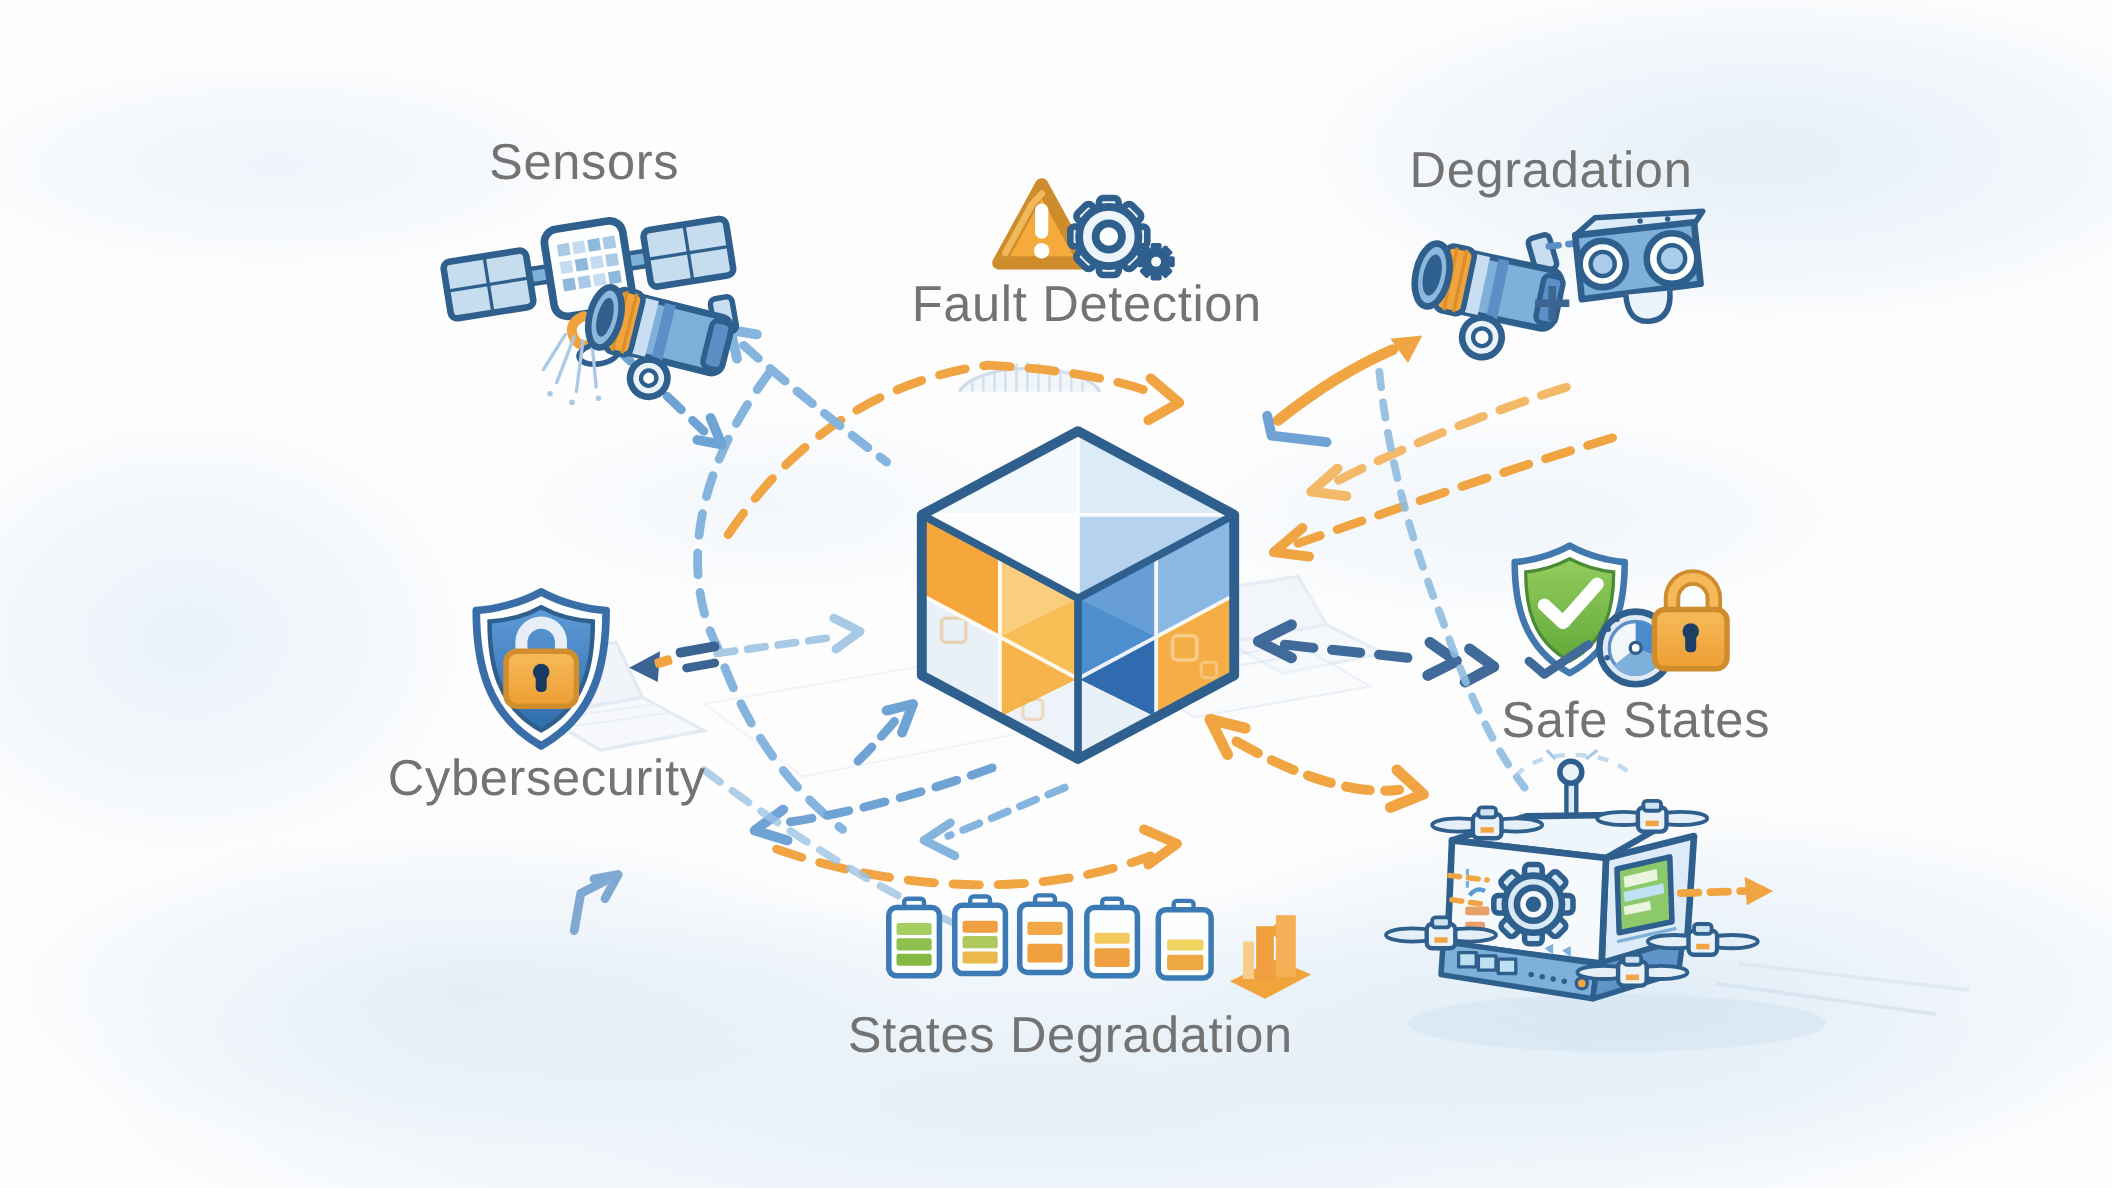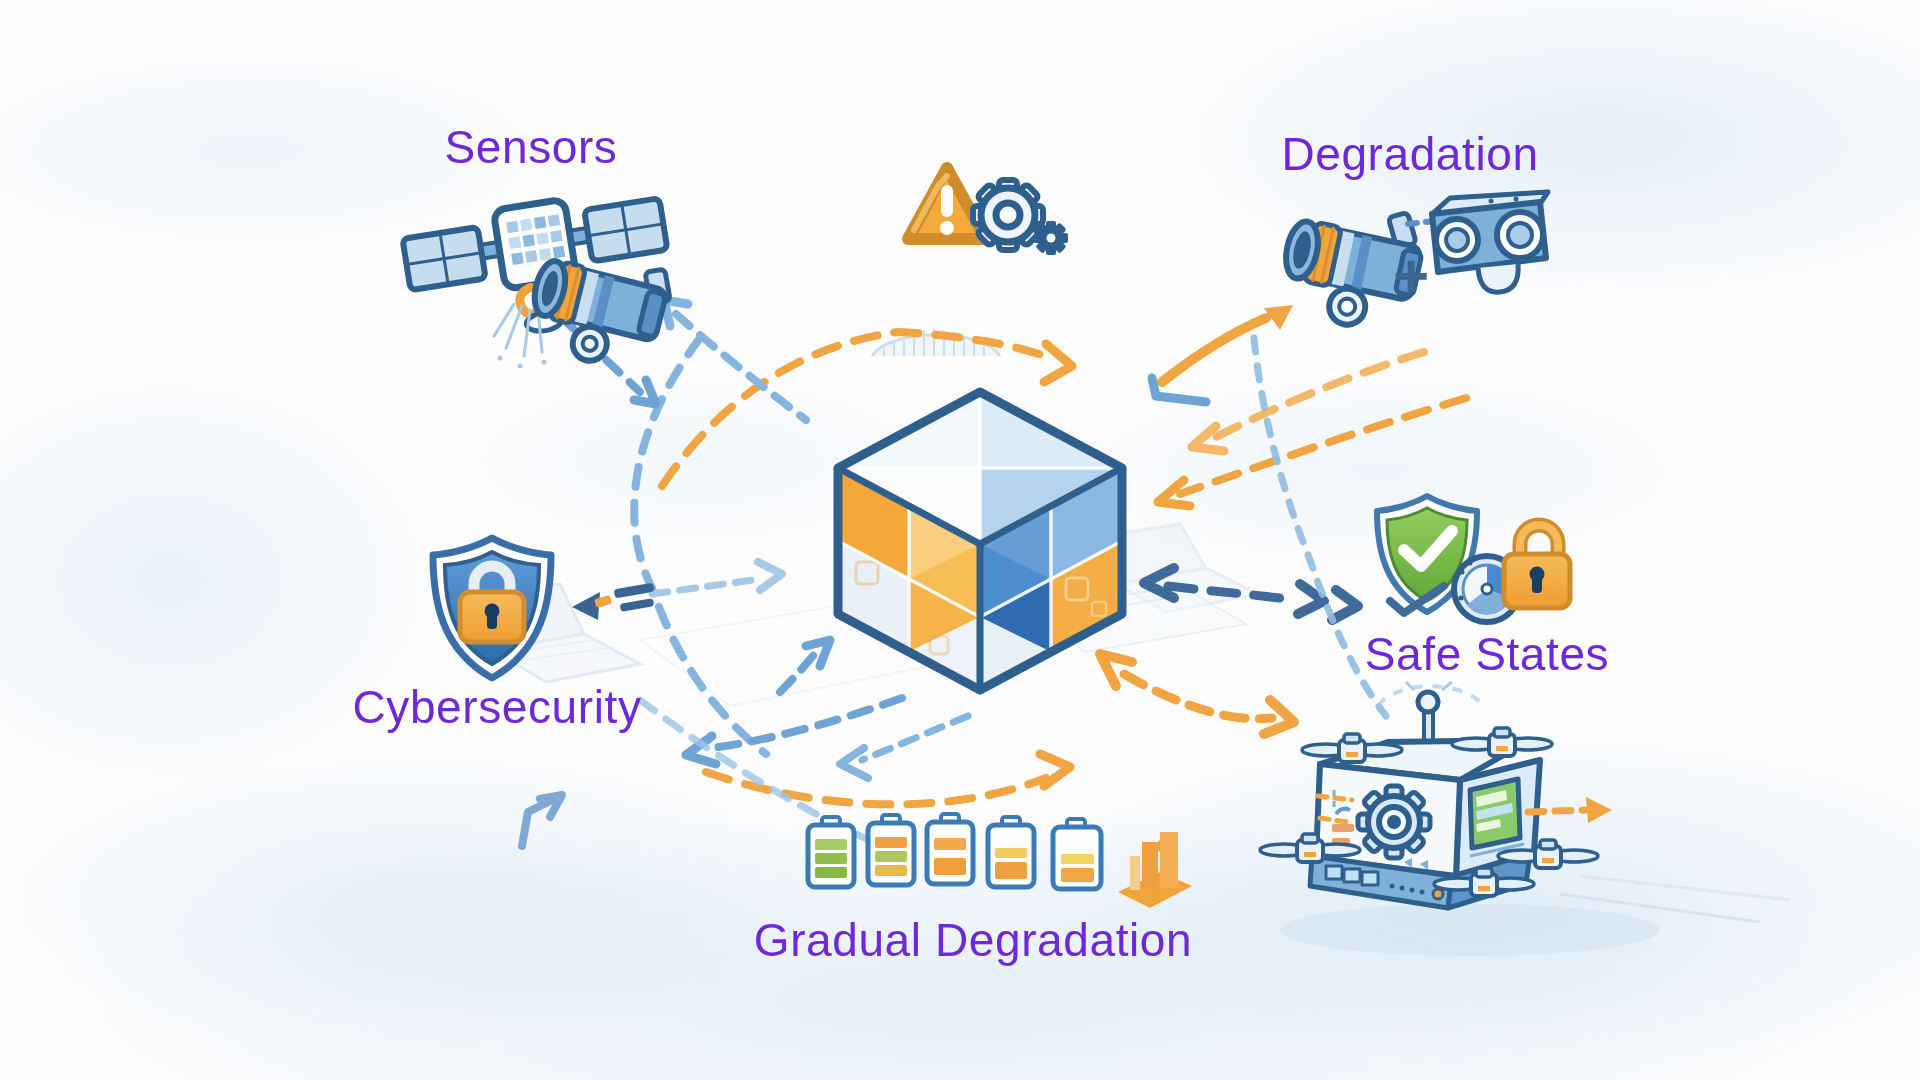--- a/index.html
+++ b/index.html
@@ -1,20 +1,20 @@
 <!DOCTYPE html>
 <html><head>
 <meta charset="utf-8">
 <style>
   html,body{margin:0;padding:0;background:#ffffff;}
   .stage{position:relative;width:1920px;height:1080px;overflow:hidden;
          background:#fdfdfe;font-family:"Liberation Sans",sans-serif;}
   .stage svg{position:absolute;left:0;top:0;}
   .lbl{position:absolute;transform:translateX(-50%);white-space:nowrap;
-       font-weight:500;font-size:46px;color:#6d28d9;letter-spacing:.6px;line-height:1;}
+       font-weight:500;font-size:46px;color:#737373;letter-spacing:.6px;line-height:1;}
   .plus{position:absolute;transform:translateX(-50%);font-weight:700;font-size:62px;
         color:#3C6591;line-height:1;}
 </style>
 </head>
 <body>
 
 <div class="stage">
 <svg width="1920" height="1080" viewBox="0 0 1920 1080">
   <defs>
     <radialGradient id="wash">
@@ -453,18 +453,19 @@
     <line x1="1318" y1="796" x2="1352" y2="800" stroke="#f0a542" stroke-width="5" stroke-dasharray="9 8" stroke-linecap="round"></line>
     <line x1="1320" y1="818" x2="1348" y2="822" stroke="#f0a542" stroke-width="5" stroke-dasharray="9 8" stroke-linecap="round"></line>
     <g>
       <line x1="1528" y1="812" x2="1586" y2="810" stroke="#f0a542" stroke-width="7" stroke-dasharray="16 11" stroke-linecap="round"></line>
       <polygon points="1612,810 1586,797 1588,823" fill="#f0a542"></polygon>
     </g>
   </g>
 </svg>
 
 <div class="lbl" style="left:531px;top:124px;">Sensors</div>
+<div class="lbl" style="left:988px;top:253px;">Fault Detection</div>
 <div class="lbl" style="left:1410px;top:131px;">Degradation</div>
 <div class="plus" style="left:1411px;top:245px;">+</div>
 <div class="lbl" style="left:497px;top:684px;">Cybersecurity</div>
 <div class="lbl" style="left:1487px;top:631px;">Safe States</div>
-<div class="lbl" style="left:973px;top:917px;">Gradual Degradation</div>
+<div class="lbl" style="left:973px;top:917px;">States Degradation</div>
 </div>
 
 </body></html>

